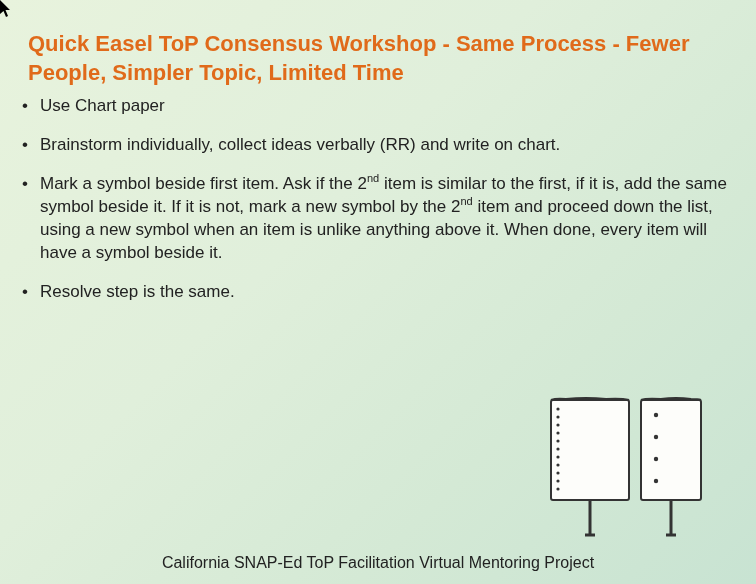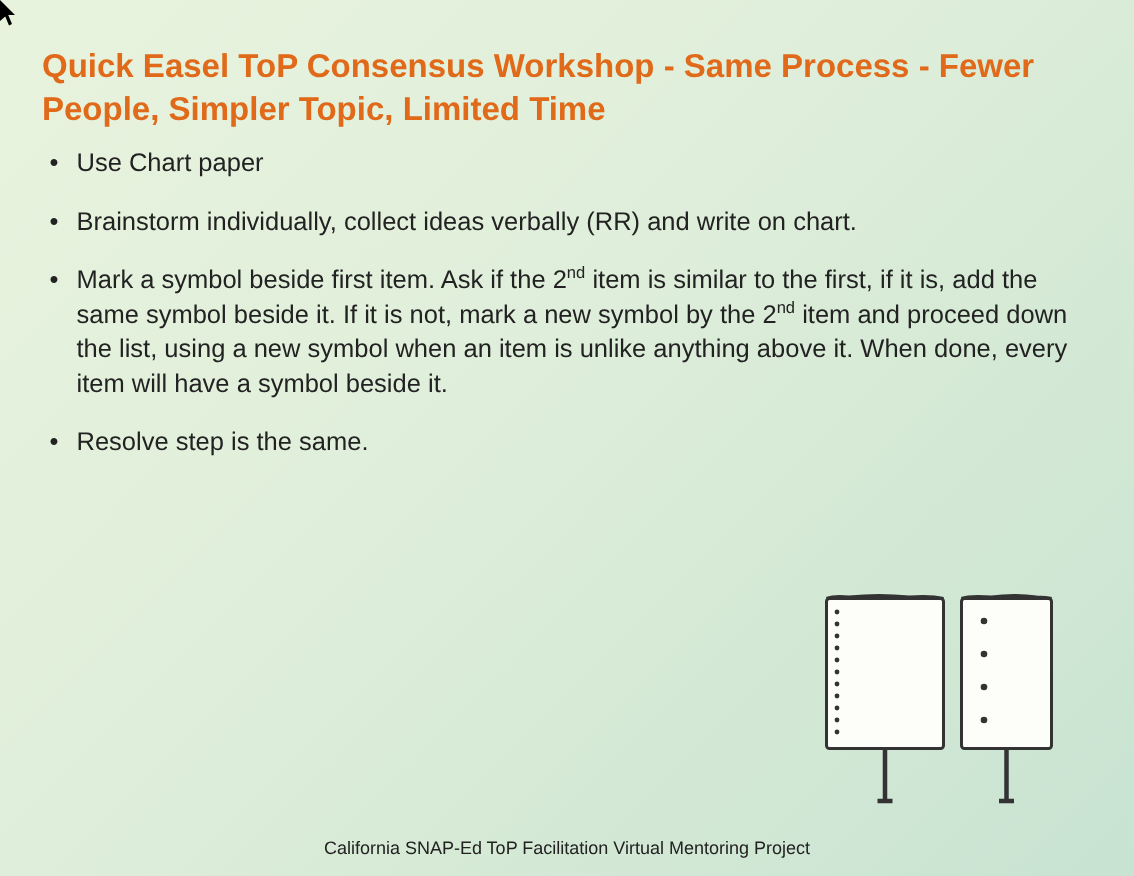--- a/index.html
+++ b/index.html
@@ -32,21 +32,21 @@
   .title {
     padding-left: 8px;
     color: #e06a1a;
     font-size: 22px;
     font-weight: 700;
     line-height: 1.3;
     margin-bottom: 8px;
   }
   ul.bullets {
     list-style: none;
-    margin: 11px;
+    margin: 0;
     padding: 0;
   }
   ul.bullets li {
     position: relative;
     padding-left: 20px;
     font-size: 17px;
     color: #222;
     line-height: 1.35;
     margin-bottom: 16px;
     max-width: 710px;
@@ -69,21 +69,21 @@
     position: absolute;
     right: 40px;
     bottom: 40px;
   }
   .footer {
     position: absolute;
     bottom: 12px;
     left: 0;
     width: 100%;
     text-align: center;
-    font-size: 12px;
+    font-size: 16px;
     color: #222;
   }
 </style>
 </head>
 <body>
 
 <div class="cursor">
   <svg viewBox="0 0 14 18" width="14" height="18">
     <path d="M0 0 L0 14 L3.5 11 L6 17 L8 16 L5.5 10 L10 10 Z" fill="#000"></path>
   </svg>

